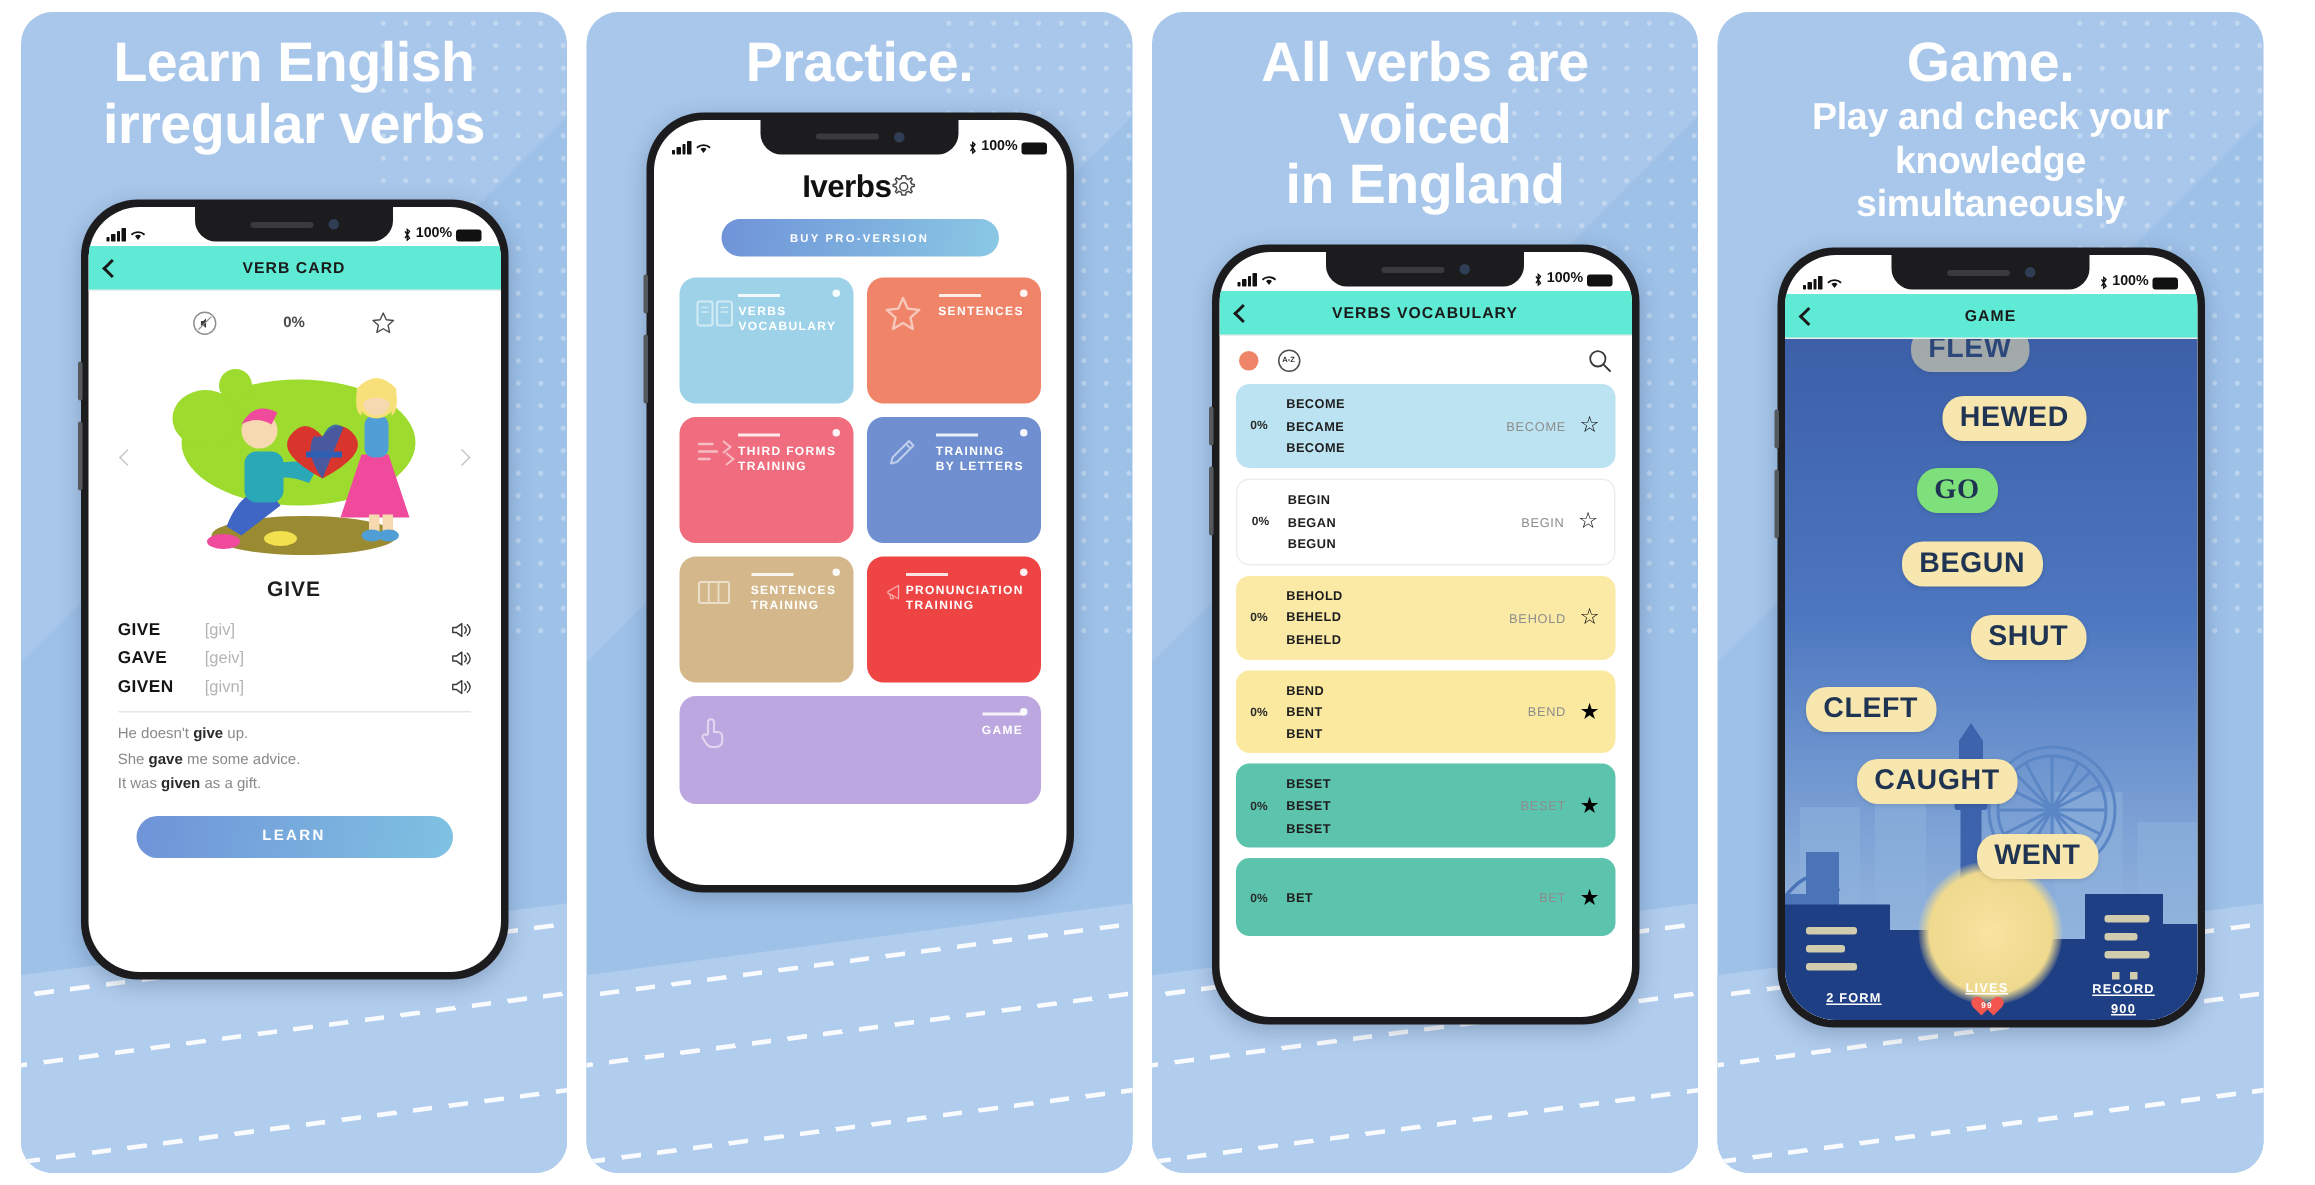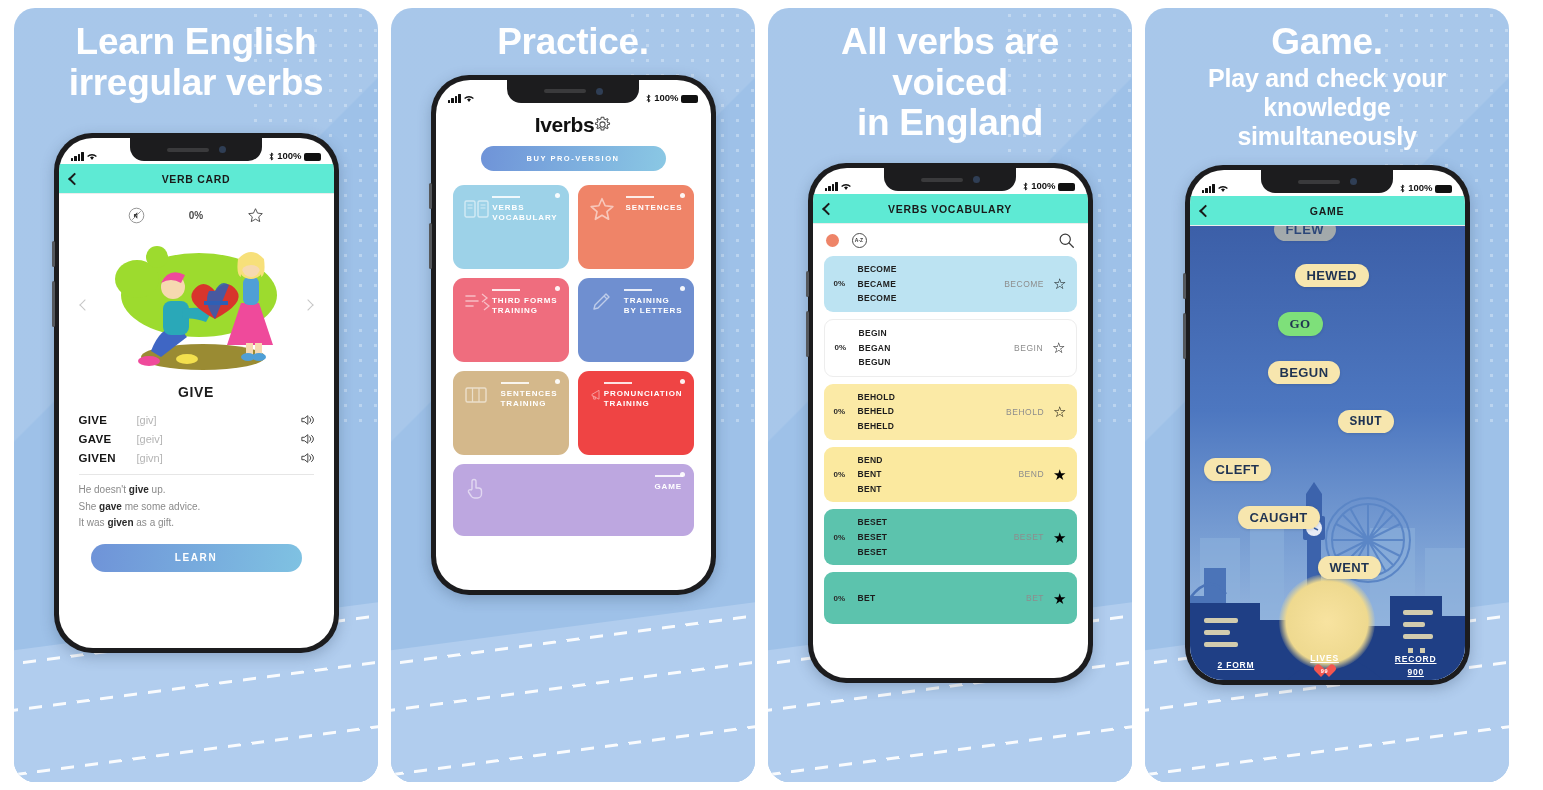--- a/index.html
+++ b/index.html
@@ -194,21 +194,21 @@
 
   
   .game-area { position: relative; height: 462px; overflow: hidden;
     background: linear-gradient(180deg, #3c5fa8 0%, #4d77c0 40%, #7fa4d6 72%, #a8c3e4 100%); }
   .skyline { position: absolute; left: 0; right: 0; bottom: 0; height: 210px; }
   .sun { position: absolute; left: 50%; bottom: 18px; transform: translateX(-50%);
     width: 96px; height: 96px; border-radius: 50%;
     background: radial-gradient(circle, #f8e3a0 0%, #eed98f 60%, rgba(238,217,143,0) 72%); }
   .bubble {
     position: absolute; background: #f7e6ae; border-radius: 14px;
-    padding: 4px 12px; font-size: 13px; font-weight: bold; color: #1f3352;
+    padding: 4px 12px; font-size: 19px; font-weight: bold; color: #1f3352;
     letter-spacing: .4px; white-space: nowrap;
     box-shadow: 0 1px 3px rgba(0,0,0,.12);
   }
   .bubble.green { background: #7ee07a; font-family: Liberation Serif, serif; }
   .bubble.clip { border-radius: 14px 14px 14px 14px; }
   .game-footer {
     position: absolute; left: 0; right: 0; bottom: 0; height: 46px; z-index: 6;
     display: flex; align-items: center; justify-content: space-around;
     color: #fff; font-size: 8.5px; font-weight: bold; letter-spacing: .8px; text-decoration: underline;
   }
@@ -727,21 +727,21 @@
                   <rect x="230" y="170" width="5" height="5"></rect>
               </g>
               <path d="M90 210 q55 -62 110 0 z" fill="#1f3f85"></path>
             </svg>
             <div class="sun"></div>
 
             <div class="bubble clip" style="left:84px; top:-8px; opacity:.55">FLEW</div>
             <div class="bubble" style="left:105px; top:38px;">HEWED</div>
             <div class="bubble green" style="left:88px; top:86px;">GO</div>
             <div class="bubble" style="left:78px; top:135px;">BEGUN</div>
-            <div class="bubble" style="left:148px; top:184px;font-family:Liberation Mono, monospace;">SHUT</div>
+            <div class="bubble" style="left:124px; top:184px;">SHUT</div>
             <div class="bubble" style="left:14px; top:232px;">CLEFT</div>
             <div class="bubble" style="left:48px; top:280px;">CAUGHT</div>
             <div class="bubble" style="left:128px; top:330px;">WENT</div>
 
             <div class="game-footer">
               <div class="gf-item">
                 <div>2 FORM</div>
               </div>
               <div class="gf-item">
                 <div>LIVES</div>

